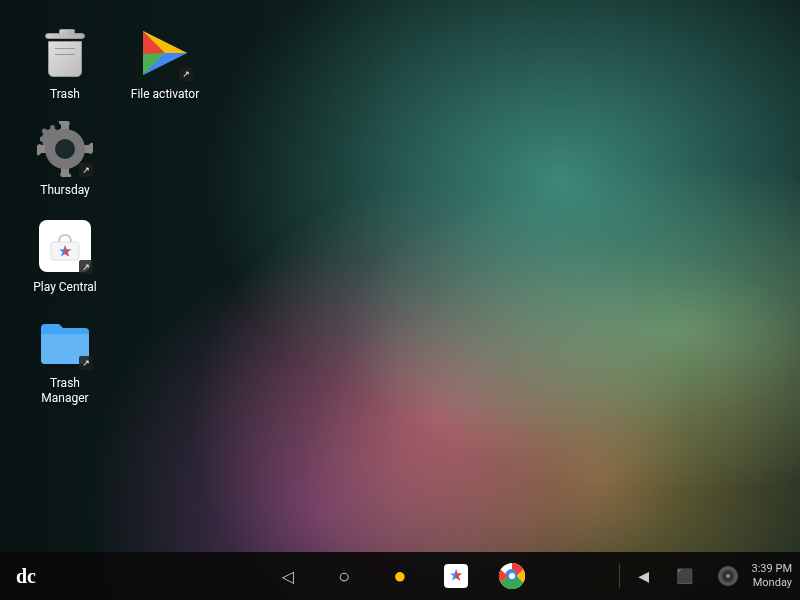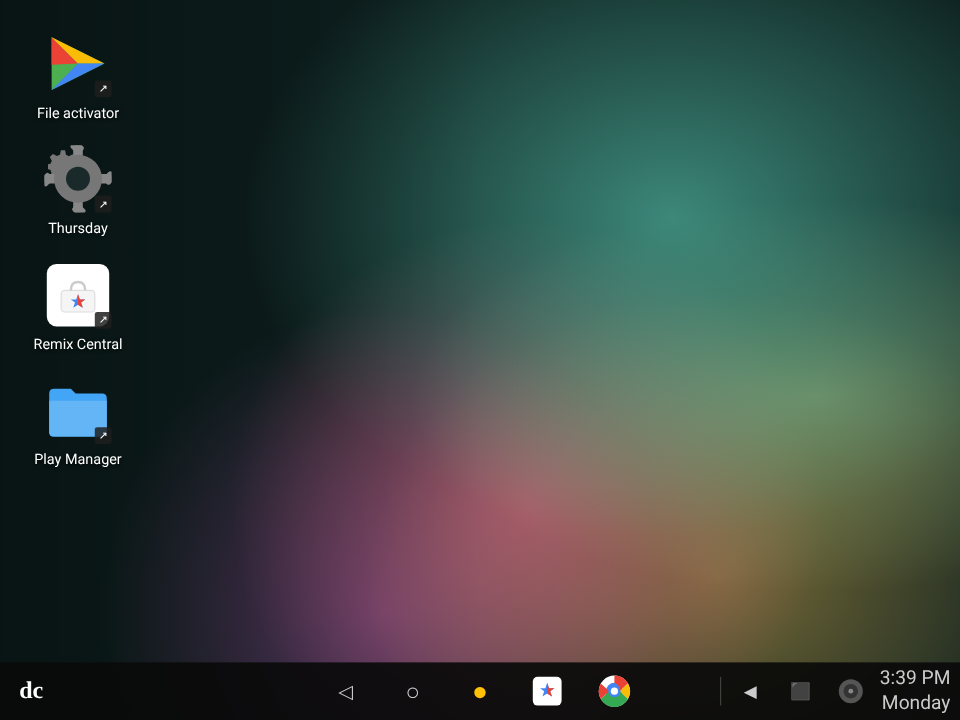--- a/index.html
+++ b/index.html
@@ -229,21 +229,21 @@
       width: 36px;
       height: 36px;
       display: flex;
       align-items: center;
       justify-content: center;
       cursor: pointer;
     }
 
     .time-display {
       color: #ccc;
-      font-size: 16px;
+      font-size: 11px;
       text-align: right;
       line-height: 1.3;
     }
 
     .remix-logo {
       color: #fff;
       font-size: 20px;
       font-weight: bold;
       font-family: serif;
       cursor: pointer;
@@ -259,20 +259,29 @@
 </head>
 <body>
 
 <div class="wallpaper"></div>
 
 <div class="desktop">
   <div class="icon-grid">
 
     <div class="icon-row">
 
+      <div class="desktop-icon">
+        <div class="icon-img">
+          <div class="trash-can">
+            <div class="trash-lid"></div>
+            <div class="trash-body"></div>
+          </div>
+        </div>
+        <span class="icon-label">Trash</span>
+      </div>
 
       <div class="desktop-icon">
         <div class="icon-img">
           <svg width="52" height="52" viewBox="0 0 52 52">
 
             <polygon points="4,4 48,26 4,48" fill="#4CAF50"></polygon>
             <polygon points="4,4 26,26 4,27" fill="#EA4335"></polygon>
             <polygon points="4,4 48,26 26,26" fill="#FBBC05"></polygon>
             <polygon points="26,26 48,26 4,48" fill="#4285F4"></polygon>
           </svg>
@@ -321,34 +330,34 @@
 
               <rect x="4" y="14" width="28" height="18" rx="3" fill="#f5f5f5" stroke="#ddd" stroke-width="1"></rect>
               <path d="M12,14 Q12,7 18,7 Q24,7 24,14" fill="none" stroke="#ccc" stroke-width="2"></path>
 
               <polygon points="18,17 19.5,21.5 24,21.5 20.5,24 22,28.5 18,26 14,28.5 15.5,24 12,21.5 16.5,21.5" fill="#4285F4"></polygon>
               <polygon points="18,17 19.5,21.5 24,21.5 20.5,24 22,28.5 18,26" fill="#EA4335"></polygon>
             </svg>
           </div>
           <div class="shortcut-arrow">↗</div>
         </div>
-        <span class="icon-label">Remix Central</span>
+        <span class="icon-label">Play Central</span>
       </div>
     </div>
 
     <div class="icon-row">
       <div class="desktop-icon">
         <div class="icon-img">
           <svg width="52" height="44" viewBox="0 0 52 44">
             <path d="M2,8 Q2,4 6,4 L20,4 L24,8 L46,8 Q50,8 50,12 L50,40 Q50,44 46,44 L6,44 Q2,44 2,40 Z" fill="#42A5F5"></path>
             <path d="M2,14 L50,14 L50,40 Q50,44 46,44 L6,44 Q2,44 2,40 Z" fill="#64B5F6"></path>
           </svg>
           <div class="shortcut-arrow">↗</div>
         </div>
-        <span class="icon-label">Play Manager</span>
+        <span class="icon-label">Trash Manager</span>
       </div>
     </div>
   </div>
 </div>
 
 <div class="taskbar">
 
   <div class="taskbar-left">
     <div class="remix-logo">dc</div>
   </div>

